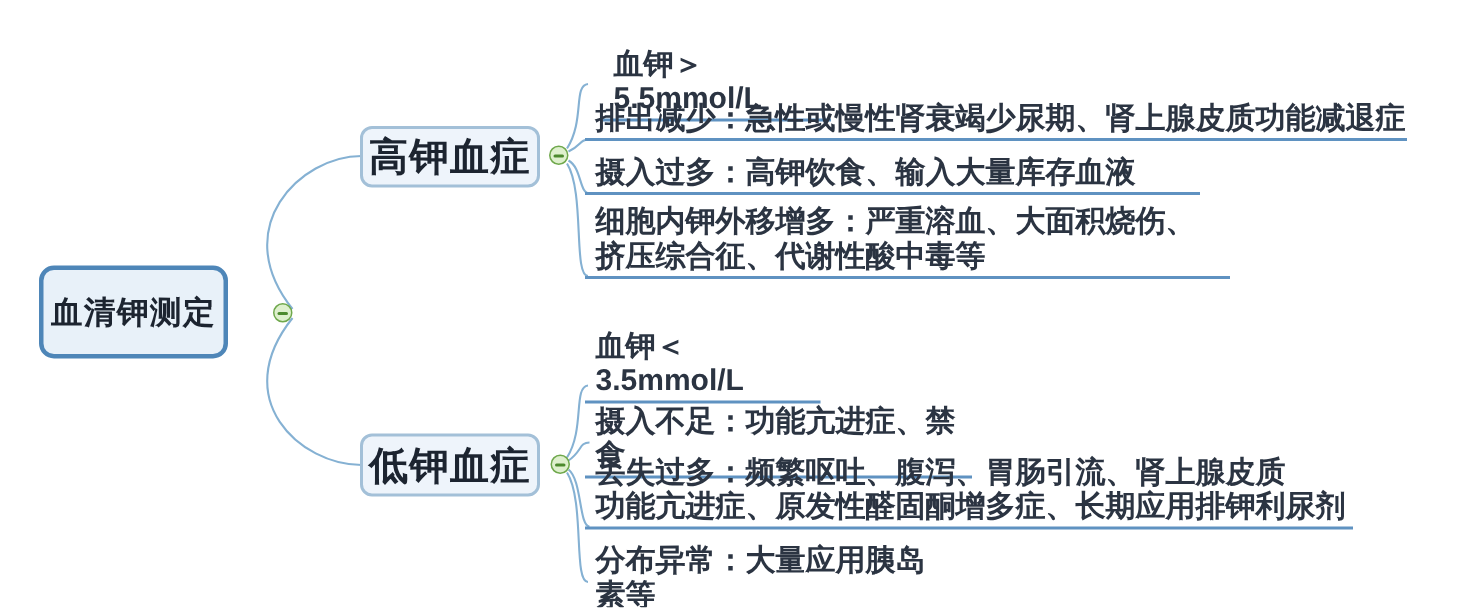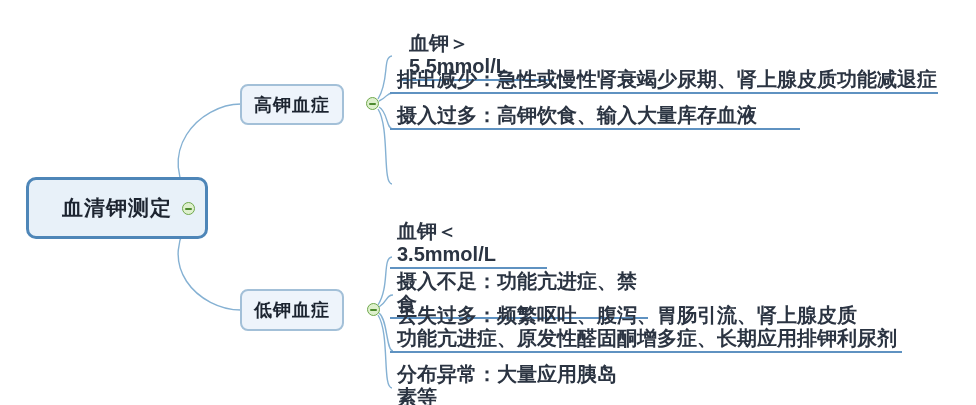--- a/index.html
+++ b/index.html
@@ -12,28 +12,28 @@
   }
   #connectors{position:absolute;left:0;top:0;width:976px;height:405px;}
   .node{
     position:absolute;
     display:flex;align-items:center;justify-content:center;
     box-sizing:border-box;
     font-weight:bold;color:#1c2430;
     letter-spacing:1px;
   }
   .root-node{
-    left:26px;top:177px;width:182px;height:62px;
+    left:26px;top:177px;width:126px;height:62px;
     border:3px solid #4e86b8;border-radius:10px;
     background:#e8f1f9;font-size:21px;
   }
   .branch-node{
-    left:240px;width:104px;
+    left:240px;width:120px;
     border:2px solid #a3c0d8;border-radius:8px;
-    background:#eef4fb;font-size:18px;
+    background:#eef4fb;font-size:26px;
   }
   .branch-hyper{top:84px;height:41px;}
   .branch-hypo{top:289px;height:42px;text-align:right;}
   .leaf{
     position:absolute;left:390px;
     box-sizing:border-box;
     padding:0 0 1px 7px;
     border-bottom:2px solid #5f92c1;
     font-size:20px;font-weight:bold;line-height:23px;
     color:#2b3442;white-space:pre-line;
@@ -94,20 +94,22 @@
   <div class="node branch-node branch-hypo">
     <span>低钾血症</span>
   </div>
   <div class="collapse-btn collapse-hypo">
     <span class="minus-bar"></span>
   </div>
 
   <div class="leaf it-u1">血钾＞5.5mmol/L</div>
   <div class="leaf it-u3">摄入过多：高钾饮食、输入大量库存血液</div>
   <div class="leaf it-u2">排出减少：急性或慢性肾衰竭少尿期、肾上腺皮质功能减退症</div>
+  <div class="leaf it-u4">细胞内钾外移增多：严重溶血、大面积烧伤、
+挤压综合征、代谢性酸中毒等</div>
 
   <div class="leaf it-l1">血钾＜3.5mmol/L</div>
   <div class="leaf it-l2">摄入不足：功能亢进症、禁食</div>
   <div class="leaf it-l3">丢失过多：频繁呕吐、腹泻、胃肠引流、肾上腺皮质
 功能亢进症、原发性醛固酮增多症、长期应用排钾利尿剂</div>
   <div class="leaf it-l4">分布异常：大量应用胰岛素等</div>
 
 </div>
 
 </body></html>

